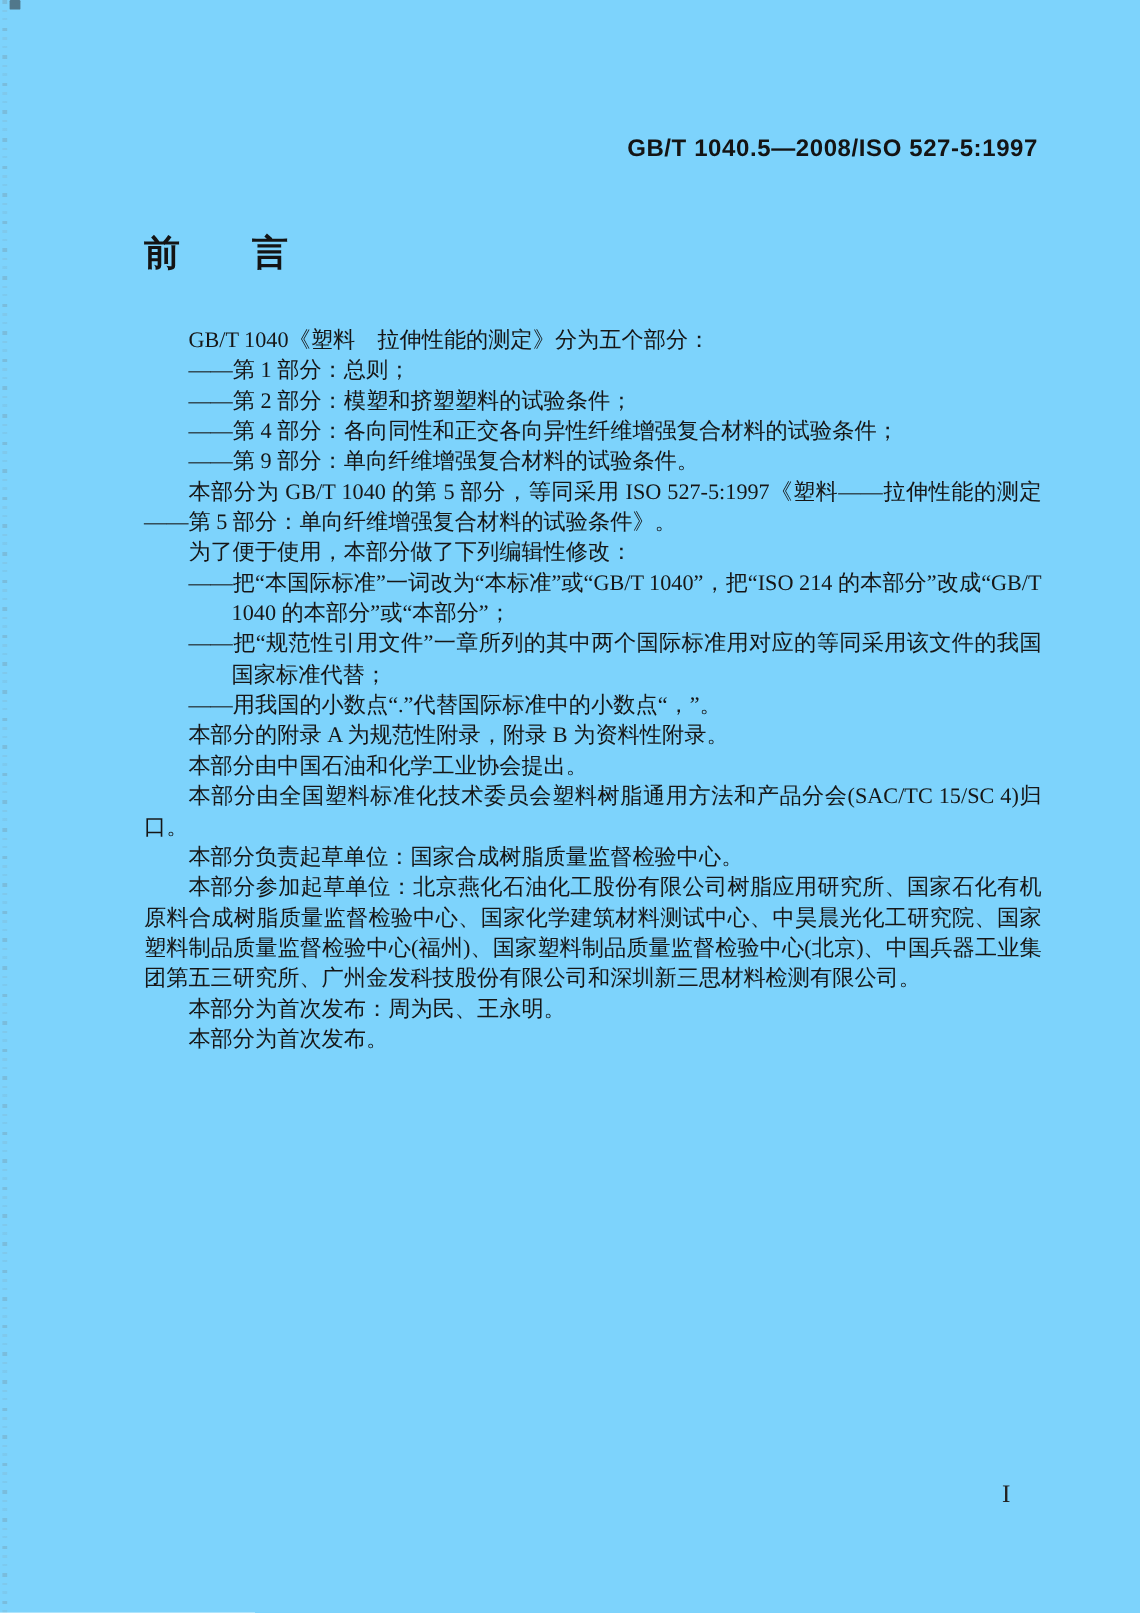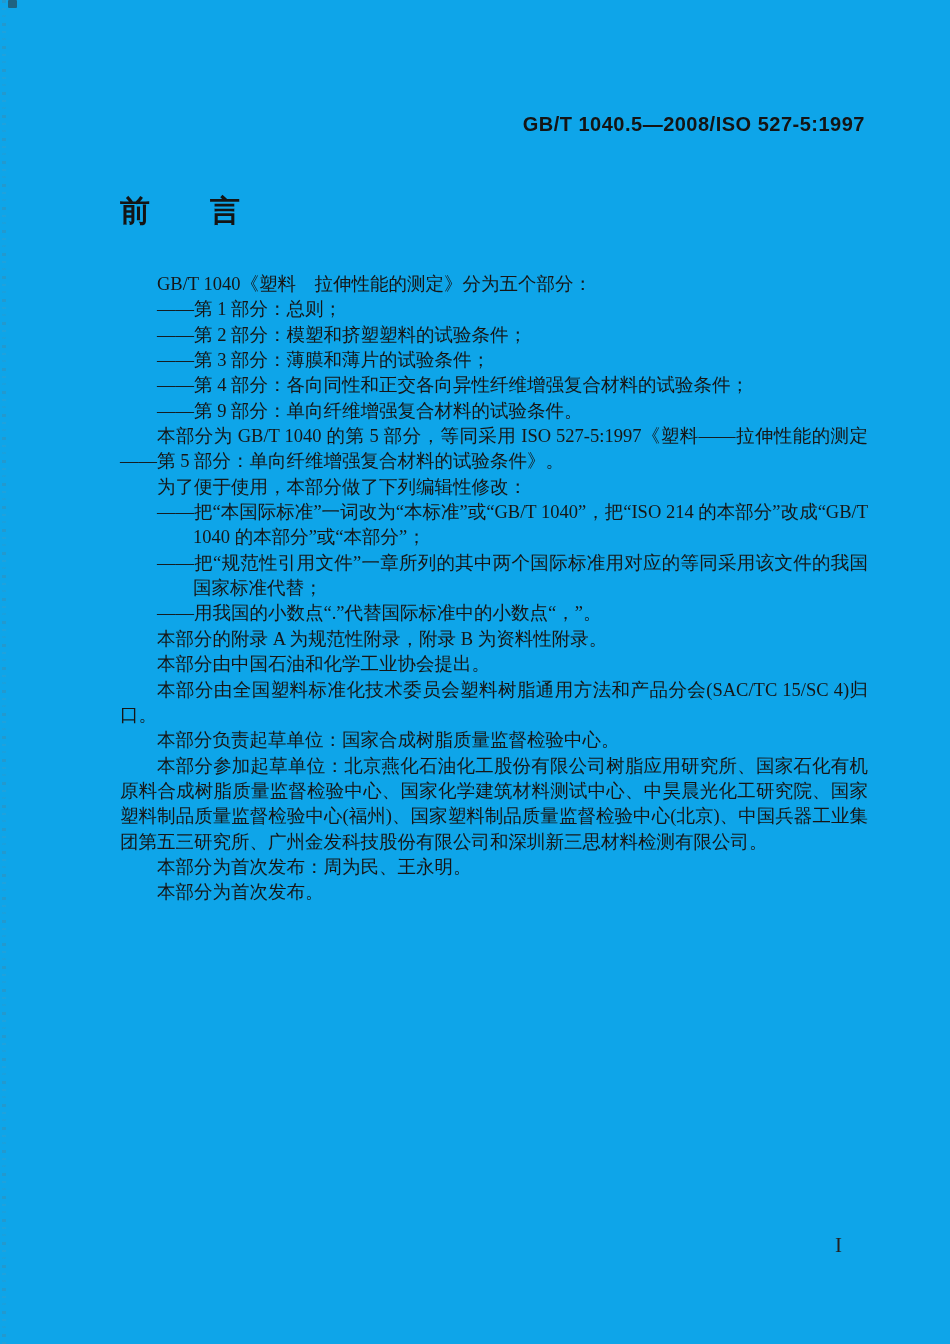--- a/index.html
+++ b/index.html
@@ -4,21 +4,21 @@
 <style>
   html, body {
     margin: 0;
     padding: 0;
     background: #ffffff;
   }
   .page {
     position: relative;
     width: 950px;
     height: 1344px;
-    background: #0ea5e9;
+    background: #7dd3fc;
     overflow: hidden;
     font-family: "Liberation Serif", "DejaVu Serif", serif;
     color: #1a1a1a;
   }
   .scan-edge {
     position: absolute;
     left: 2px;
     top: 0;
     width: 4px;
     height: 100%;
@@ -101,21 +101,20 @@
   <div class="corner-speck"></div>
 
   <div class="header-code">GB/T 1040.5—2008/ISO 527-5:1997</div>
 
   <div class="doc-title">前　　言</div>
 
   <div class="content">
       <p class="indent">GB/T 1040《塑料　拉伸性能的测定》分为五个部分：</p>
       <p class="dash">——第 1 部分：总则；</p>
       <p class="dash">——第 2 部分：模塑和挤塑塑料的试验条件；</p>
-      <p class="dash">——第 3 部分：薄膜和薄片的试验条件；</p>
       <p class="dash">——第 4 部分：各向同性和正交各向异性纤维增强复合材料的试验条件；</p>
       <p class="dash">——第 9 部分：单向纤维增强复合材料的试验条件。</p>
       <p class="indent">本部分为 GB/T 1040 的第 5 部分，等同采用 ISO 527-5:1997《塑料——拉伸性能的测定——第 5 部分：单向纤维增强复合材料的试验条件》。</p>
       <p class="indent">为了便于使用，本部分做了下列编辑性修改：</p>
       <p class="dash">——把“本国际标准”一词改为“本标准”或“GB/T 1040”，把“ISO 214 的本部分”改成“GB/T 1040 的本部分”或“本部分”；</p>
       <p class="dash">——把“规范性引用文件”一章所列的其中两个国际标准用对应的等同采用该文件的我国国家标准代替；</p>
       <p class="dash">——用我国的小数点“.”代替国际标准中的小数点“，”。</p>
       <p class="indent">本部分的附录 A 为规范性附录，附录 B 为资料性附录。</p>
       <p class="indent">本部分由中国石油和化学工业协会提出。</p>
       <p class="indent">本部分由全国塑料标准化技术委员会塑料树脂通用方法和产品分会(SAC/TC 15/SC 4)归口。</p>

